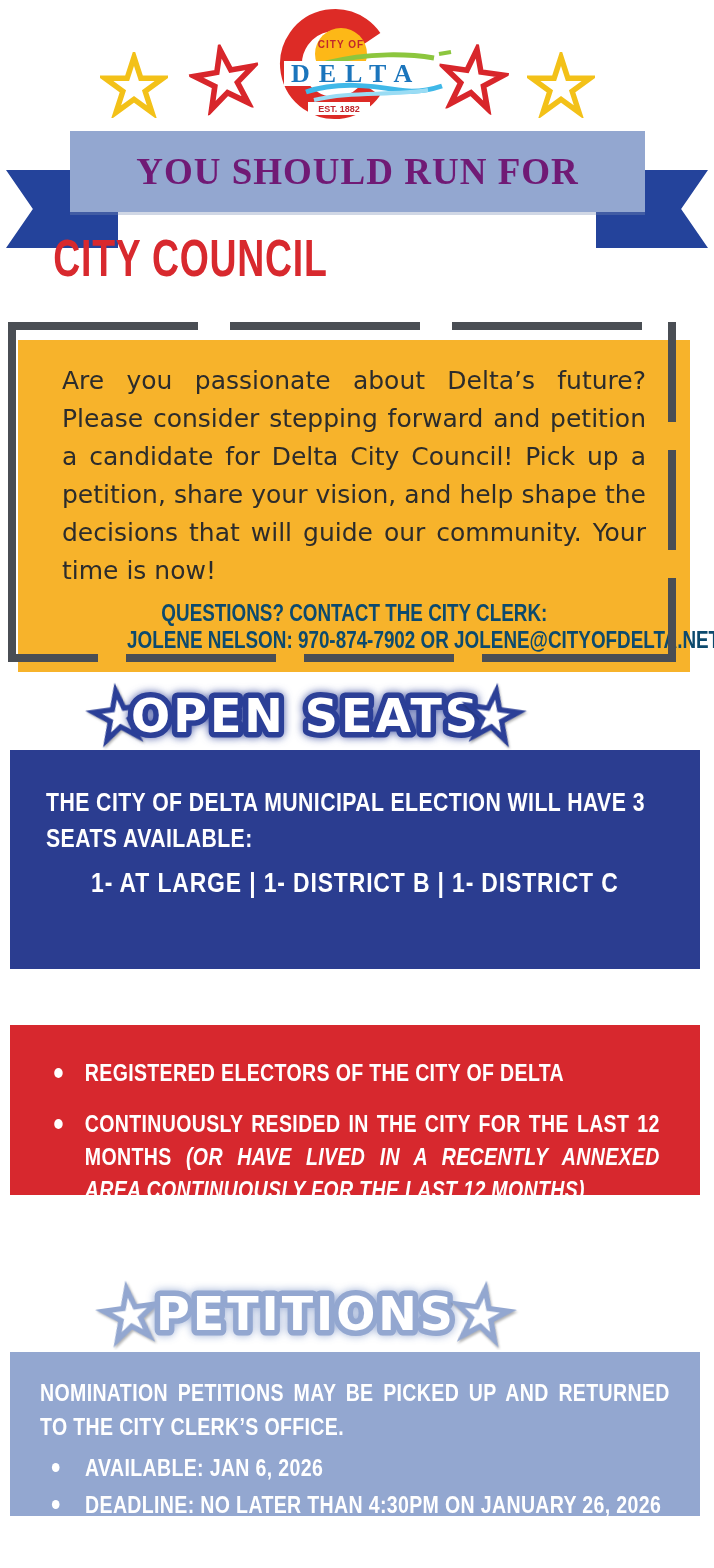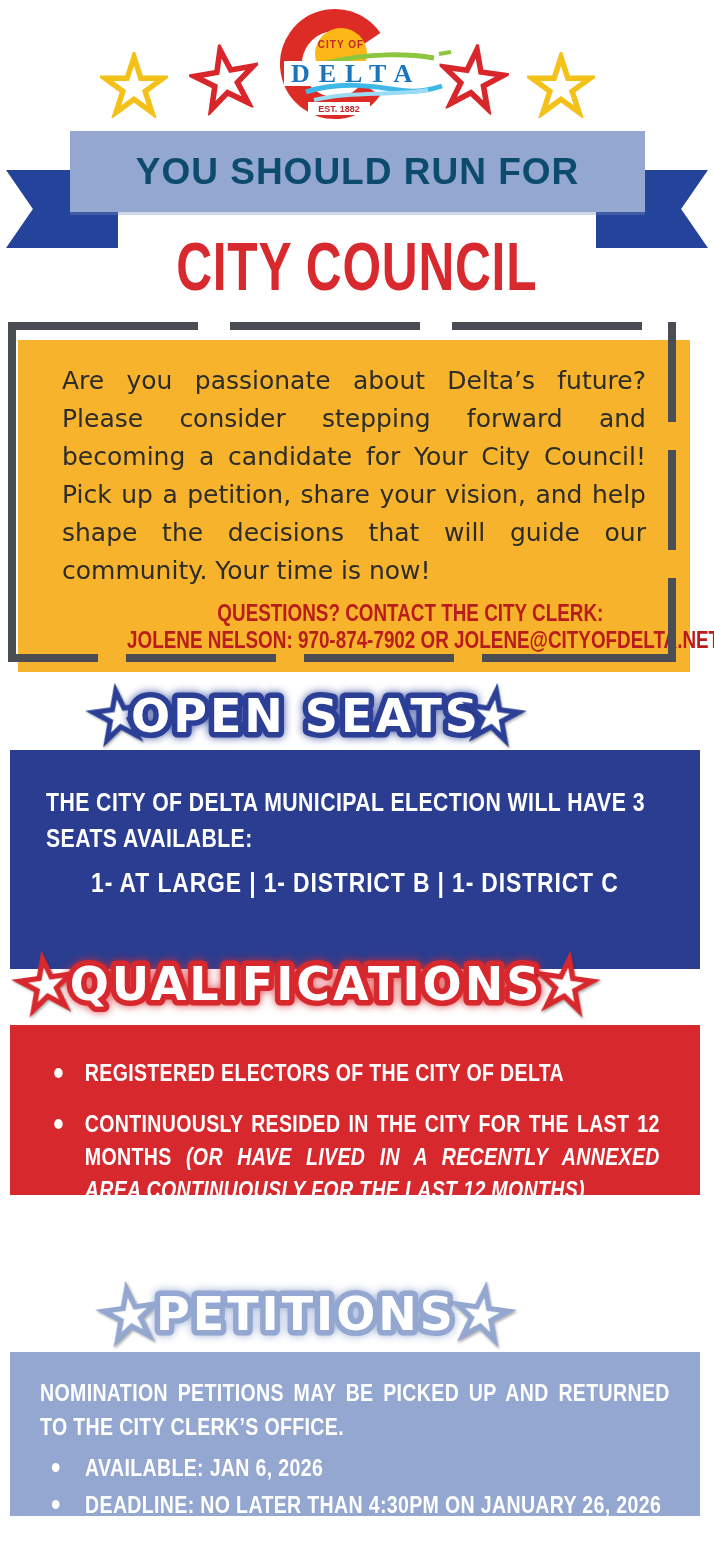--- a/index.html
+++ b/index.html
@@ -10,34 +10,34 @@
   .top-star { position:absolute; }
   .logo-svg { position:absolute; left:278px; top:2px; }
 
   
   .ribbon-tail { position:absolute; top:170px; width:112px; height:78px; background:#24439B; }
   .ribbon-tail.left  { left:6px;  clip-path:polygon(0 0,100% 0,100% 100%,0 100%,24% 50%); }
   .ribbon-tail.right { left:596px; clip-path:polygon(0 0,100% 0,76% 50%,100% 100%,0 100%); }
   .ribbon-banner { position:absolute; left:70px; top:131px; width:575px; height:81px;
     background:#93A7D0; display:flex; align-items:center; justify-content:center;
     box-shadow:0 3px 0 rgba(120,140,180,.35); }
-  .banner-label { color:#0c4a6e; font-size:37px; font-weight:bold; letter-spacing:1px;
-    font-family:Liberation Sans, sans-serif; }
+  .banner-label { color:#701a75; font-size:37px; font-weight:bold; letter-spacing:1px;
+    font-family:Liberation Serif, serif; }
 
   
-  .page-title { position:absolute; left:0; top:232px; width:714px; text-align:center;
-    color:#D8292E; font-weight:bold; font-size:69px; line-height:1; }
+  .page-title { position:absolute; left:0; top:232px; width:714px; 
+    color:#D8292E; font-weight:bold; font-size:52px; line-height:1; }
   .page-title > span { display:inline-block; transform:scaleX(0.72); letter-spacing:1px; }
 
   
   .intro-card { position:absolute; left:18px; top:340px; width:672px; height:332px;
     background:#F7B32B; padding:22px 44px 0 44px; z-index:1; }
   .intro-paragraph { font-family:"DejaVu Sans", cursive; color:#2c2c2c;
     font-size:25px; line-height:38px; text-align:justify; }
-  .intro-contact { margin-top:10px; text-align:right; color:#b91c1c; font-weight:bold; }
+  .intro-contact { margin-top:10px; text-align:center; color:#0c4a6e; font-weight:bold; }
   .contact-line { font-size:23px; line-height:27px; display:inline-block; transform:scaleX(0.82); transform-origin:center; white-space:nowrap; }
   .frame { position:absolute; left:8px; top:322px; width:668px; height:340px; z-index:2; pointer-events:none; }
   .frame .fr-top { position:absolute; left:0; top:0; width:100%; height:8px;
     background:repeating-linear-gradient(90deg,#4A4E54 0 190px, transparent 190px 222px); }
   .frame .fr-bottom { position:absolute; left:0; bottom:0; width:100%; height:8px;
     background:repeating-linear-gradient(90deg,#4A4E54 0 150px, transparent 150px 178px); background-position-x:-60px; }
   .frame .fr-left { position:absolute; left:0; top:0; width:8px; height:100%; background:#4A4E54; }
   .frame .fr-right { position:absolute; right:0; top:0; width:8px; height:100%;
     background:repeating-linear-gradient(180deg,#4A4E54 0 100px, transparent 100px 128px); }
 
@@ -109,21 +109,21 @@
   <div class="ribbon-tail right"></div>
   <div class="ribbon-banner">
     <span class="banner-label">YOU SHOULD RUN FOR</span>
   </div>
 
   <div class="page-title">
     <span>CITY COUNCIL</span>
   </div>
 
   <div class="intro-card">
-    <div class="intro-paragraph">Are you passionate about Delta’s future? Please consider stepping forward and becoming a candidate for Your City Council! Pick up a petition, share your vision, and help shape the decisions that will guide our community. Your time is now!</div>
+    <div class="intro-paragraph">Are you passionate about Delta’s future? Please consider stepping forward and petition a candidate for Delta City Council! Pick up a petition, share your vision, and help shape the decisions that will guide our community. Your time is now!</div>
     <div class="intro-contact">
       <div><span class="contact-line">QUESTIONS? CONTACT THE CITY CLERK:</span></div>
       <div><span class="contact-line">JOLENE NELSON: 970-874-7902 OR JOLENE@CITYOFDELTA.NET</span></div>
     </div>
   </div>
   <div class="frame">
     <div class="fr-top"></div>
       <div class="fr-bottom"></div>
       <div class="fr-left"></div>
       <div class="fr-right"></div>
@@ -141,31 +141,20 @@
     </svg>
   </div>
 
   <div class="info-box box-open-seats">
     <div class="condense">
       <div class="seats-body">THE CITY OF DELTA MUNICIPAL ELECTION WILL HAVE 3 SEATS AVAILABLE:</div>
       <div class="seats-line">1- AT LARGE  |  1- DISTRICT B  |  1- DISTRICT C</div>
     </div>
   </div>
 
-  <div class="section-heading hd-red" style="top:946px;">
-    <svg width="600" height="74" viewBox="0 0 600 74">
-      <g transform="translate(10,10) scale(0.60)">
-        <polygon class="star-poly" stroke-width="9" transform="rotate(-8 50 46)" points="50,5 60.1,36.1 92.8,36.1 66.4,55.3 76.5,86.4 50,67.2 23.5,86.4 33.6,55.3 7.2,36.1 39.9,36.1"></polygon>
-      </g>
-      <text class="hd-text" x="300" y="54" text-anchor="middle">QUALIFICATIONS</text>
-      <g transform="translate(530,10) scale(0.60)">
-        <polygon class="star-poly" stroke-width="9" transform="rotate(8 50 46)" points="50,5 60.1,36.1 92.8,36.1 66.4,55.3 76.5,86.4 50,67.2 23.5,86.4 33.6,55.3 7.2,36.1 39.9,36.1"></polygon>
-      </g>
-    </svg>
-  </div>
 
   <div class="info-box box-qualifications">
     <div class="condense">
       <div class="bullet-row">
         <span class="bullet-dot"></span>
         <div class="bullet-text">REGISTERED ELECTORS OF THE CITY OF DELTA</div>
       </div>
       <div class="bullet-row">
         <span class="bullet-dot"></span>
         <div class="bullet-text justify"><span>CONTINUOUSLY RESIDED IN THE CITY FOR THE LAST 12 MONTHS </span><i>(OR HAVE LIVED IN A RECENTLY ANNEXED AREA CONTINUOUSLY FOR THE LAST 12 MONTHS)</i></div>

